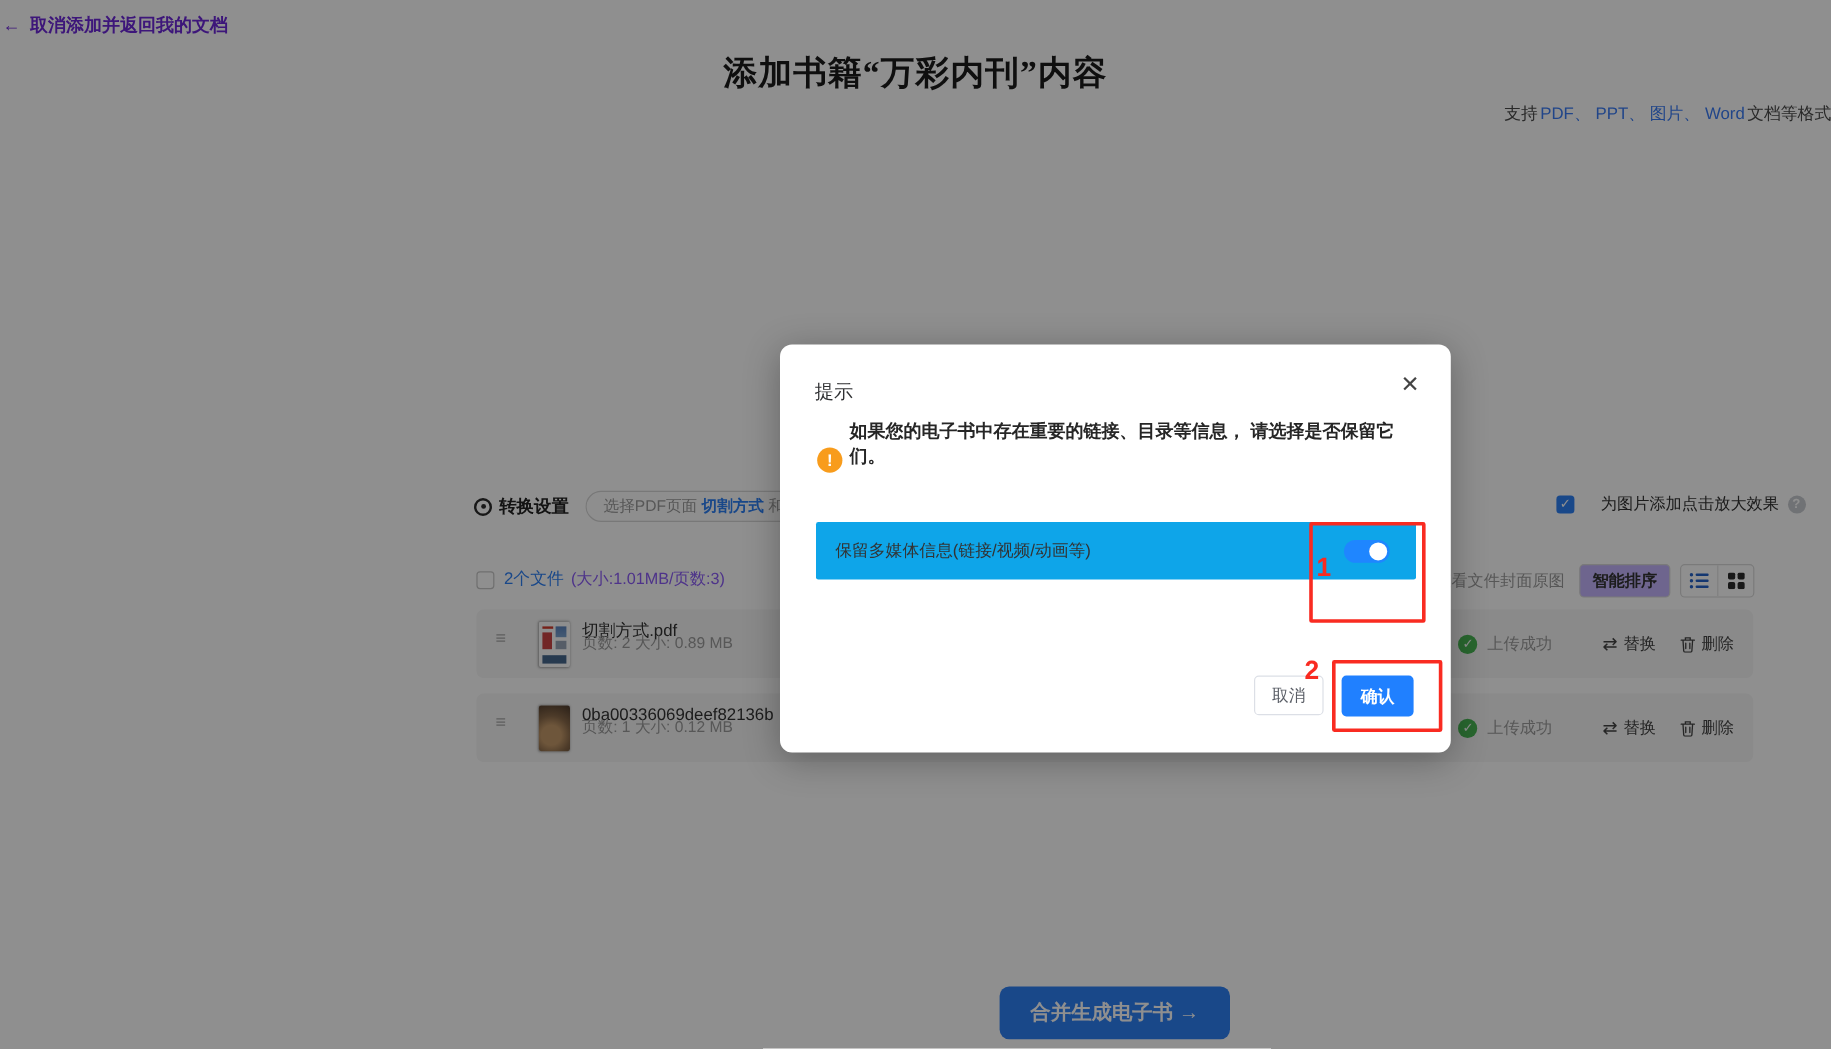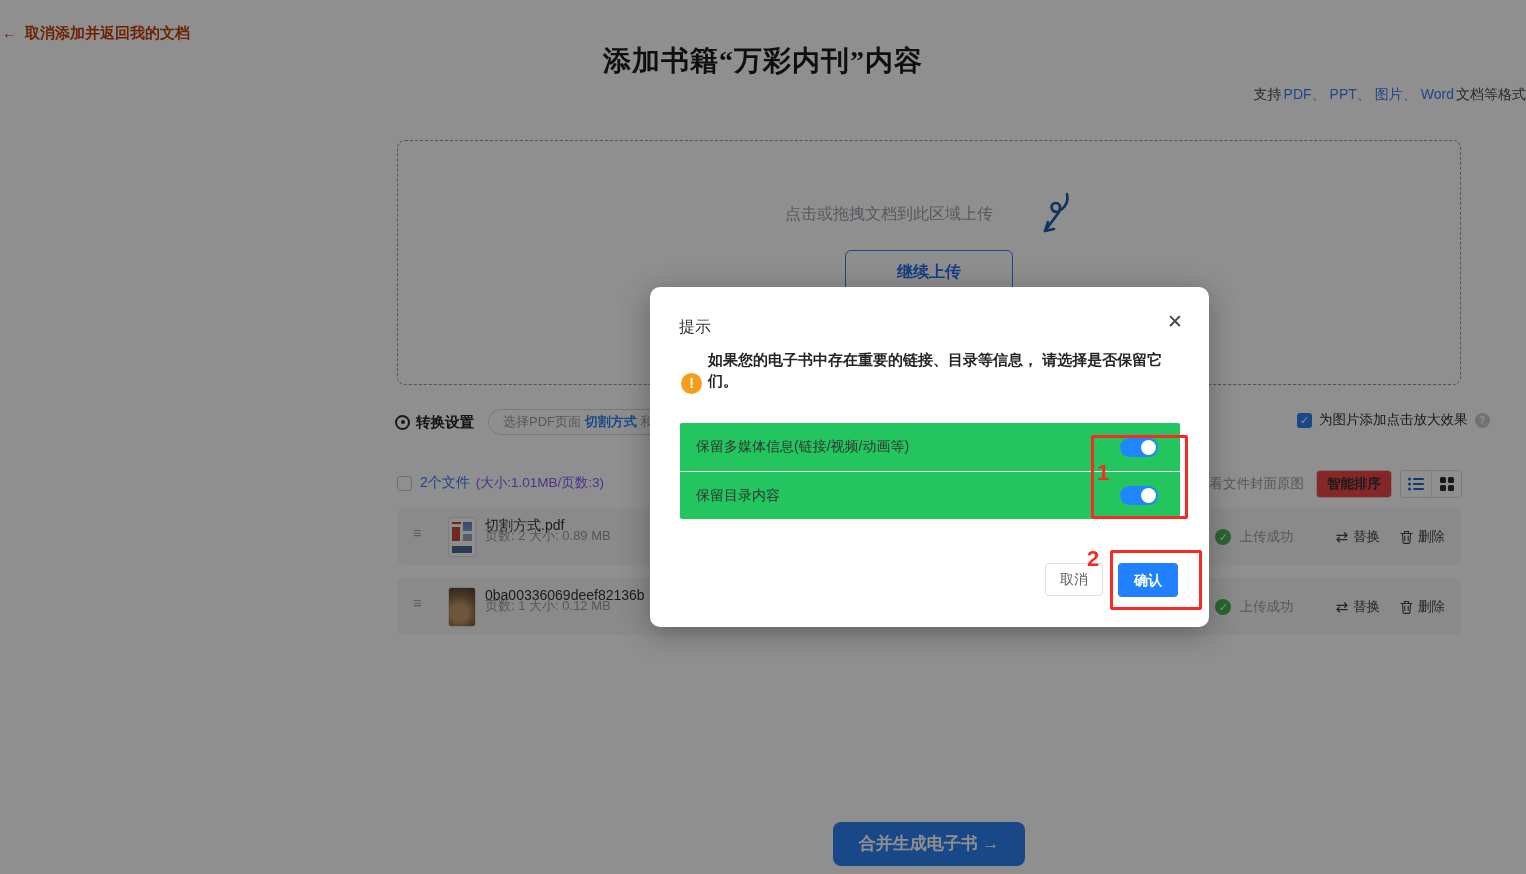--- a/index.html
+++ b/index.html
@@ -1,21 +1,21 @@
 <!DOCTYPE html>
 <html><head>
 <meta charset="utf-8">
 <style>
   * { margin:0; padding:0; box-sizing:border-box; }
   html,body { width:1526px; height:874px; }
   body { font-family:"Liberation Sans","DejaVu Sans",sans-serif; background:#fff; overflow:hidden; }
   #stage { position:relative; width:1526px; height:874px; background:#fff; overflow:hidden; }
 
   
-  .back-link { position:absolute; left:2px; top:24px; font-size:15px; font-weight:bold; color:#c2410c; cursor:pointer;text-align:right; }
+  .back-link { position:absolute; left:2px; top:12px; font-size:15px; font-weight:bold; color:#6d28d9; cursor:pointer;text-align:right; }
   .back-link .arrow { display:inline-block; margin-right:8px; font-weight:bold; }
   .page-title { position:absolute; left:0; top:42px; width:100%; text-align:center; font-size:28px; font-weight:bold; color:#1b1b1b; letter-spacing:1px;font-family:Liberation Serif, serif; }
   .page-subtitle { position:absolute; left:0; top:86px; width:100%; text-align:right; font-size:14px; color:#4a4a4a; }
   .page-subtitle .fmt { color:#3b7cf5; margin:0 2px; }
 
   .upload-area { position:absolute; left:397px; top:140px; width:1064px; height:245px; border:1px dashed #7d95c9; border-radius:8px; }
   .upload-hint-row { position:absolute; left:0; top:58px; width:100%; display:flex; justify-content:center; align-items:flex-start; }
   .upload-hint { font-size:16px; color:#9aa0a8; line-height:30px; }
   .squiggle { margin-left:36px; margin-top:-8px; }
   .continue-btn { position:absolute; left:50%; transform:translateX(-50%); top:109px; width:168px; height:44px; border:1px solid #2e80f5; border-radius:6px; background:#fdfdfd; color:#2470e8; font-size:16px; font-weight:bold; text-align:center; line-height:42px; cursor:pointer; }
@@ -25,30 +25,30 @@
   .target-icon::after { content:""; position:absolute; left:3.5px; top:3.5px; width:4px; height:4px; border-radius:50%; background:#2b2b2b; }
   .convert-label { font-size:14.5px; font-weight:bold; color:#222; }
   .tip-bubble { position:relative; margin-left:14px; height:26px; border:1px solid #d6d6d6; border-radius:13px; background:#fdfdfd; font-size:13px; color:#9b9b9b; line-height:24px; padding:0 14px; white-space:nowrap; width:188px; overflow:hidden; }
   .tip-bubble::before { content:""; position:absolute; left:-5px; top:9px; width:8px; height:8px; background:#fdfdfd; border-left:1px solid #d6d6d6; border-bottom:1px solid #d6d6d6; transform:rotate(45deg); }
   .tip-blue { color:#2e80f5; font-weight:bold; }
 
   .zoom-setting { position:absolute; left:1297px; top:411px; display:flex; align-items:center; }
   .cb { width:15px; height:15px; border-radius:3px; display:inline-block; }
   .cb.checked { background:#2e80f5; color:#fff; font-size:11px; line-height:15px; text-align:center; }
   .cb.empty { background:#fff; border:1px solid #c6c6c6; }
-  .zoom-setting .lbl { font-size:13.5px; color:#333; margin-left:7px; }
+  .zoom-setting .lbl { font-size:13.5px; color:#333; margin-left:22px; }
   .help-icon { width:15px; height:15px; border-radius:50%; background:#c8cbd0; color:#fff; font-size:11px; font-weight:bold; text-align:center; line-height:15px; margin-left:7px; }
 
   .list-header { position:absolute; left:397px; top:470px; width:1065px; height:28px; }
   .list-header .left { position:absolute; left:0; top:4px; display:flex; align-items:center; }
   .count-blue { font-size:14px; color:#2e80f5; margin-left:8px; }
   .size-gray { font-size:13.5px; color:#8b5cf6; margin-left:6px; }
   .list-header .right { position:absolute; right:0; top:0; display:flex; align-items:center; height:28px; }
   .cover-hint { font-size:13.5px; color:#9b9b9b; margin-right:12px; white-space:nowrap; }
-  .sort-btn { height:28px; padding:0 10px; border:1px solid #d9d9d9; border-radius:4px; background:#ef4444; font-size:13.5px; font-weight:bold; color:#333; line-height:26px; cursor:pointer; }
+  .sort-btn { height:28px; padding:0 10px; border:1px solid #d9d9d9; border-radius:4px; background:#c4b5fd; font-size:13.5px; font-weight:bold; color:#333; line-height:26px; cursor:pointer; }
   .view-toggle { display:flex; margin-left:8px; border:1px solid #d9d9d9; border-radius:4px; background:#fff; height:28px; overflow:hidden; }
   .view-cell { width:30px; height:26px; display:flex; align-items:center; justify-content:center; cursor:pointer; }
   .view-cell + .view-cell { border-left:1px solid #e3e3e3; }
 
   .file-row { position:absolute; left:397px; width:1064px; height:57px; background:#f6f6f6; border-radius:6px; }
   .file-row .handle { position:absolute; left:16px; top:21px; color:#a9a9a9; font-size:15px; letter-spacing:0; line-height:8px; }
   .thumb { position:absolute; left:52px; top:10px; width:26px; height:38px; border-radius:2px; box-shadow:0 0 2px rgba(0,0,0,.35); overflow:hidden; }
   .thumb.doc { background:
       linear-gradient(#d23c2e,#d23c2e) 3px 4px/9px 2px no-repeat,
       linear-gradient(#c44,#c44) 3px 9px/8px 14px no-repeat,
@@ -70,21 +70,21 @@
   .merge-btn { position:absolute; left:833px; top:822px; width:192px; height:44px; background:#2e80f5; border-radius:8px; color:#fff; font-size:17px; font-weight:bold; text-align:center; line-height:44px; cursor:pointer; }
 
   
   .overlay { position:absolute; inset:0; background:rgba(0,0,0,0.44); z-index:5; }
   .modal { position:absolute; left:650px; top:287px; width:559px; height:340px; background:#fff; border-radius:10px; box-shadow:0 6px 30px rgba(0,0,0,.3); z-index:10; }
   .modal-title { position:absolute; left:29px; top:30px; font-size:16px; color:#303133; }
   .modal-close { position:absolute; right:26px; top:25px; font-size:19px; color:#444; cursor:pointer; line-height:19px; }
   .warn-icon { position:absolute; left:31px; top:86px; width:21px; height:21px; border-radius:50%; background:#f89c1c; color:#fff; font-size:14px; font-weight:bold; text-align:center; line-height:21px; }
   .warn-bold { position:absolute; left:58px; top:62px; width:484px; font-size:15px; font-weight:bold; color:#262626; line-height:21px; }
   .warn-text { position:absolute; left:58px; top:88px; width:482px; font-size:13.5px; color:#8a8a8a; line-height:22px; }
-  .toggle-section { position:absolute; left:30px; top:136px; width:500px; background:#22c55e; border-radius:2px; }
+  .toggle-section { position:absolute; left:30px; top:148px; width:500px; background:#0ea5e9; border-radius:2px; }
   .toggle-row { position:relative; height:48px; display:flex; align-items:center; justify-content:space-between; padding:0 22px 0 16px; }
   .toggle-row + .toggle-row { border-top:1px solid #e9e9eb; }
   .toggle-label { font-size:14px; color:#333; }
   .switch { width:38px; height:19px; border-radius:10px; background:#1f86ff; position:relative; cursor:pointer; flex:none; }
   .switch::after { content:""; position:absolute; right:2px; top:2px; width:15px; height:15px; border-radius:50%; background:#fff; }
   .modal-cancel { position:absolute; left:395px; top:276px; width:58px; height:33px; background:#fff; border:1px solid #dcdfe6; border-radius:4px; color:#5a5e66; font-size:14px; text-align:center; line-height:31px; cursor:pointer; }
   .modal-confirm { position:absolute; left:468px; top:276px; width:60px; height:34px; background:#2080ff; border:none; border-radius:4px; color:#fff; font-size:14px; font-weight:bold; text-align:center; line-height:34px; cursor:pointer; }
 
   
   .anno-box { position:absolute; border:3px solid #f92b21; z-index:20; border-radius:2px; }
@@ -103,32 +103,20 @@
 
   <div class="back-link">
     <span class="arrow">←</span><span>取消添加并返回我的文档</span>
   </div>
 
   <div class="page-title">添加书籍“万彩内刊”内容</div>
   <div class="page-subtitle">
     <span>支持</span><span class="fmt">PDF、</span><span class="fmt">PPT、</span><span class="fmt">图片、</span><span class="fmt">Word</span><span>文档等格式</span>
   </div>
 
-  <div class="upload-area">
-    <div class="upload-hint-row">
-      <div class="upload-hint">点击或拖拽文档到此区域上传</div>
-      <div class="squiggle">
-        <svg width="44" height="52" viewBox="0 0 44 52">
-          <path d="M38 3 C41 16 26 26 23 18 C20 10 35 9 30 21 L16 40" fill="none" stroke="#1c5ea8" stroke-width="2.6" stroke-linecap="round"></path>
-          <path d="M16 40 L19 31 M16 40 L25 38" fill="none" stroke="#1c5ea8" stroke-width="2.6" stroke-linecap="round"></path>
-        </svg>
-      </div>
-    </div>
-    <div class="continue-btn">继续上传</div>
-  </div>
 
   <div class="settings-bar">
     <span class="target-icon"></span>
     <span class="convert-label">转换设置</span>
     <span class="tip-bubble"><span>选择PDF页面 </span><span class="tip-blue">切割方式</span><span> 和 </span><span class="tip-blue">清晰</span></span>
   </div>
 
   <div class="zoom-setting">
     <span class="cb checked">✓</span>
     <span class="lbl">为图片添加点击放大效果</span>
@@ -224,24 +212,20 @@
   <div class="modal">
     <div class="modal-title">提示</div>
     <div class="modal-close">✕</div>
     <div class="warn-icon">!</div>
     <div class="warn-bold">如果您的电子书中存在重要的链接、目录等信息， 请选择是否保留它们。</div>
     <div class="toggle-section">
       <div class="toggle-row">
         <span class="toggle-label">保留多媒体信息(链接/视频/动画等)</span>
         <span class="switch"></span>
       </div>
-      <div class="toggle-row">
-        <span class="toggle-label">保留目录内容</span>
-        <span class="switch"></span>
-      </div>
     </div>
     <div class="modal-cancel">取消</div>
     <div class="modal-confirm">确认</div>
   </div>
 
   <div class="anno-box" id="anno-box-1"></div>
   <div class="anno-num" id="anno-num-1">1</div>
   <div class="anno-box" id="anno-box-2"></div>
   <div class="anno-num" id="anno-num-2">2</div>
 

